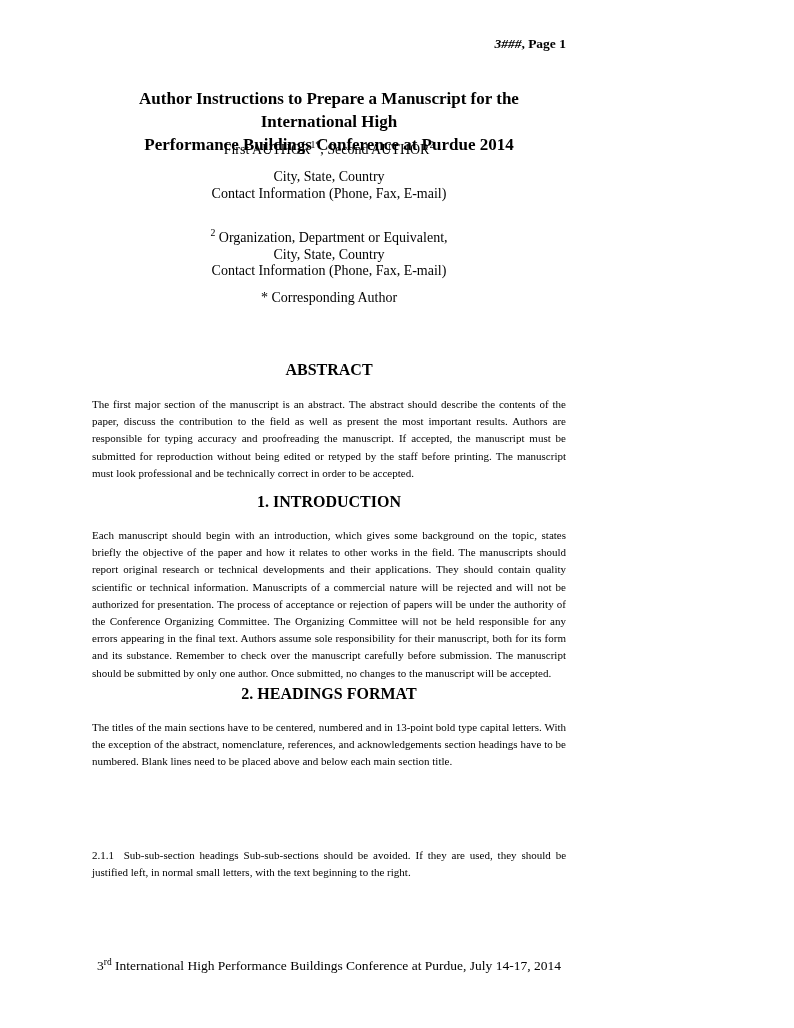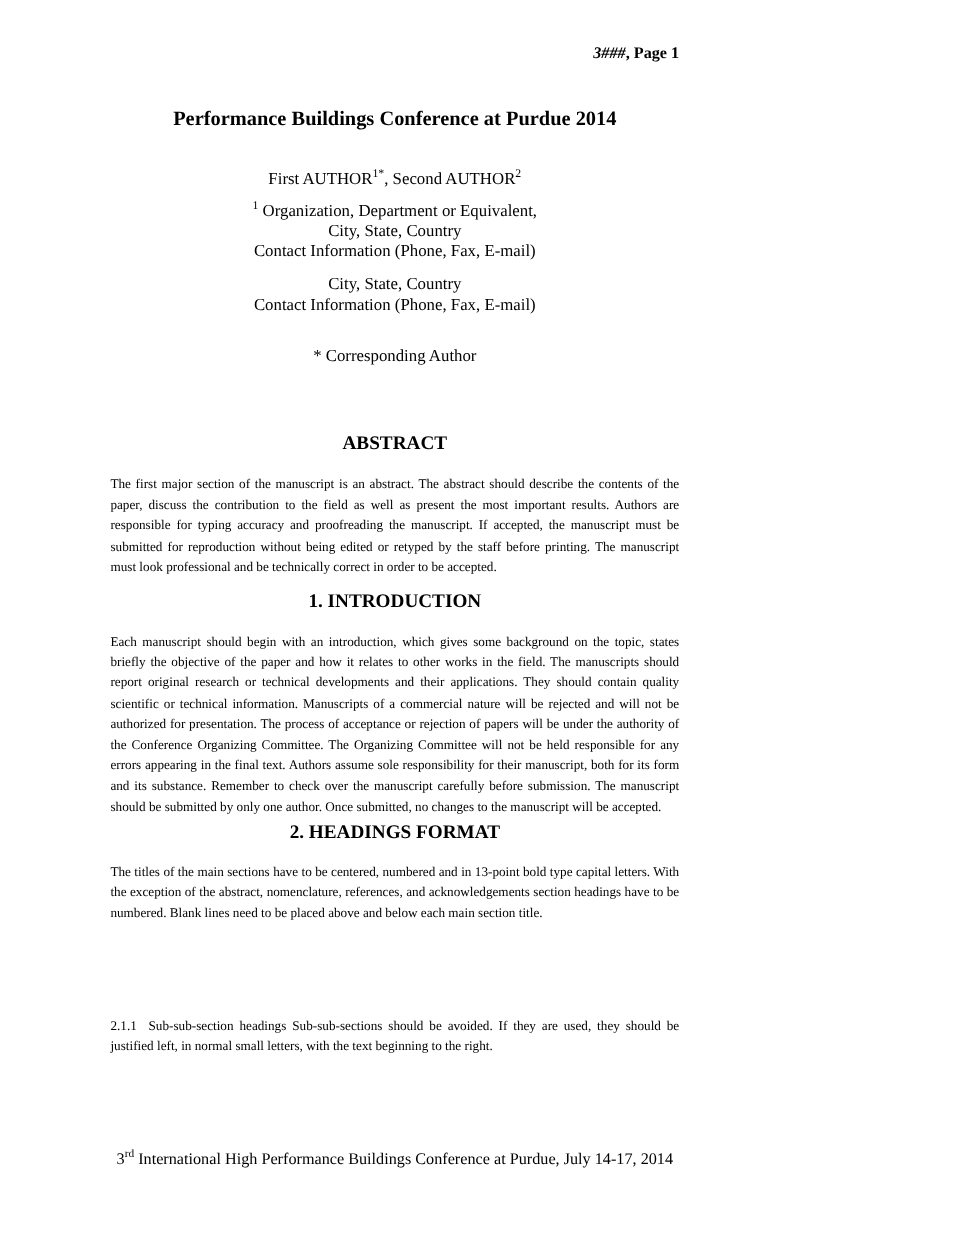--- a/index.html
+++ b/index.html
@@ -45,34 +45,35 @@
 </head>
 <body>
 
 <div class="page">
 
   <div class="abs header">
     <span class="b it">3###</span><span class="b">, Page 1</span>
   </div>
 
   <div class="abs title center">
+    <div>Author Instructions to Prepare a Manuscript for the International High</div>
     <div>Performance Buildings Conference at Purdue 2014</div>
   </div>
 
   <div class="abs authors center">
     <span>First AUTHOR</span><sup>1*</sup><span>, </span><span>Second AUTHOR</span><sup>2</sup>
   </div>
 
   <div class="abs affil affil-1">
-    <div><sup>1</sup><span> Organization, Department or Equivalent,</span></div>
     <div>City, State, Country</div>
     <div>Contact Information (Phone, Fax, E-mail)</div>
   </div>
 
   <div class="abs affil affil-2">
+    <div><sup>2</sup><span> Organization, Department or Equivalent,</span></div>
     <div>City, State, Country</div>
     <div>Contact Information (Phone, Fax, E-mail)</div>
   </div>
 
   <div class="abs sec-head abstract-head">ABSTRACT</div>
 
   <div class="abs corresponding center">* Corresponding Author</div>
   <div class="abs body-text just abstract-body">The first major section of the manuscript is an abstract. The abstract should describe the contents of the paper, discuss the contribution to the field as well as present the most important results. Authors are responsible for typing accuracy and proofreading the manuscript. If accepted, the manuscript must be submitted for reproduction without being edited or retyped by the staff before printing. The manuscript must look professional and be technically correct in order to be accepted.</div>
 
   <div class="abs sec-head intro-head">1. INTRODUCTION</div>

